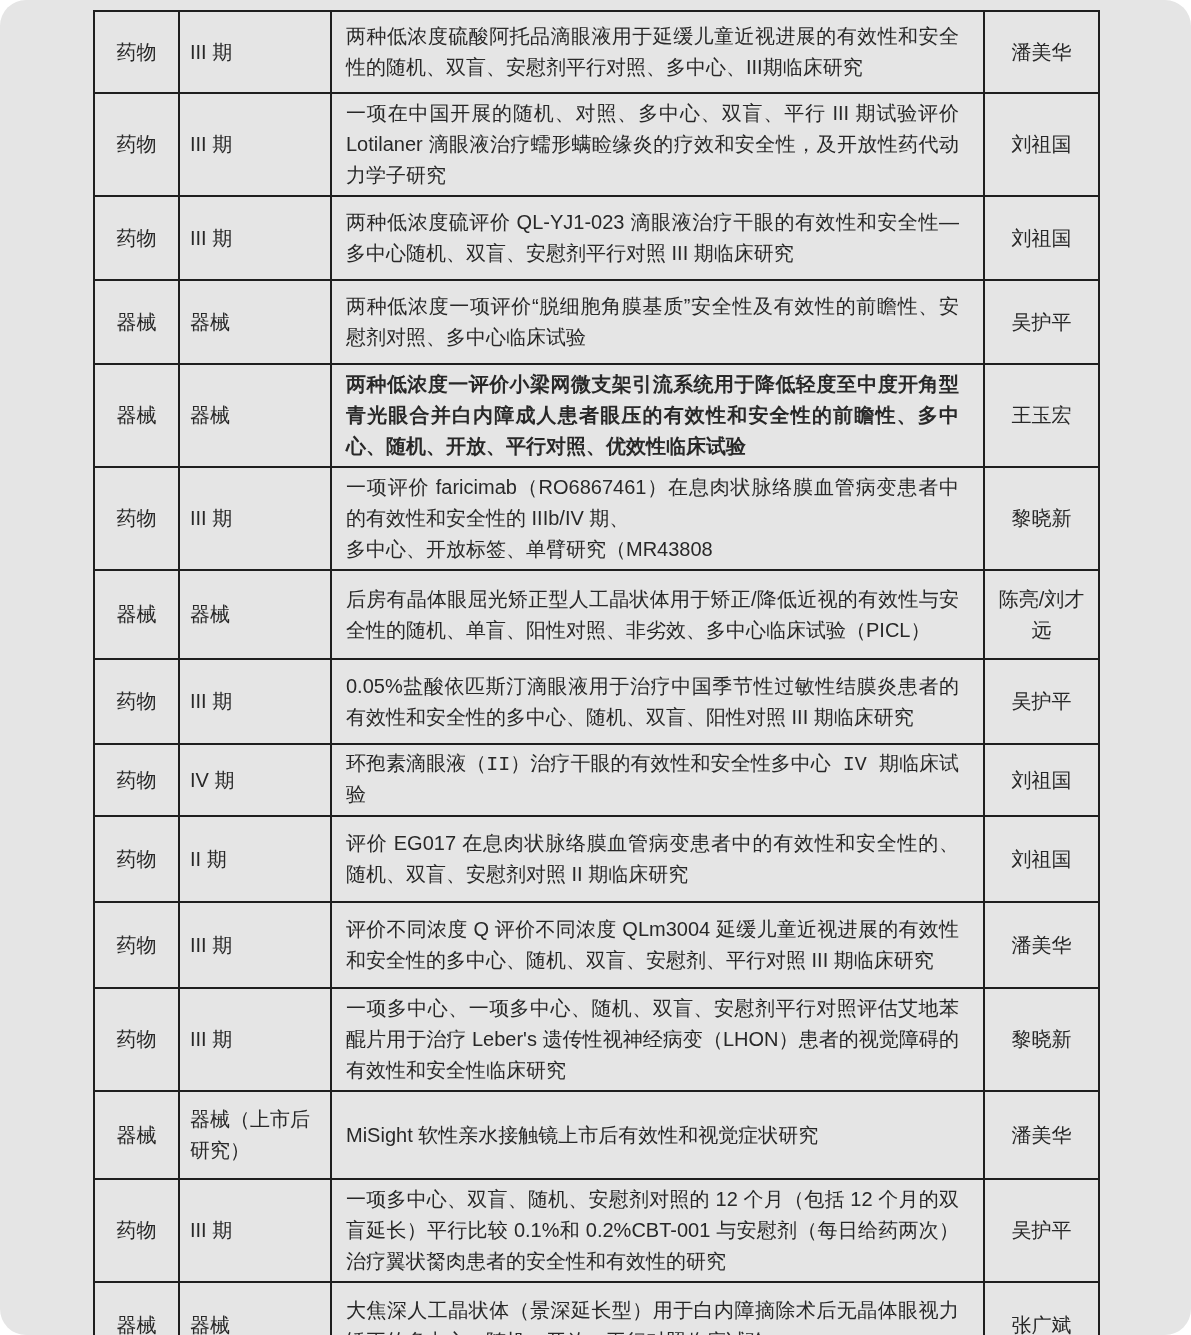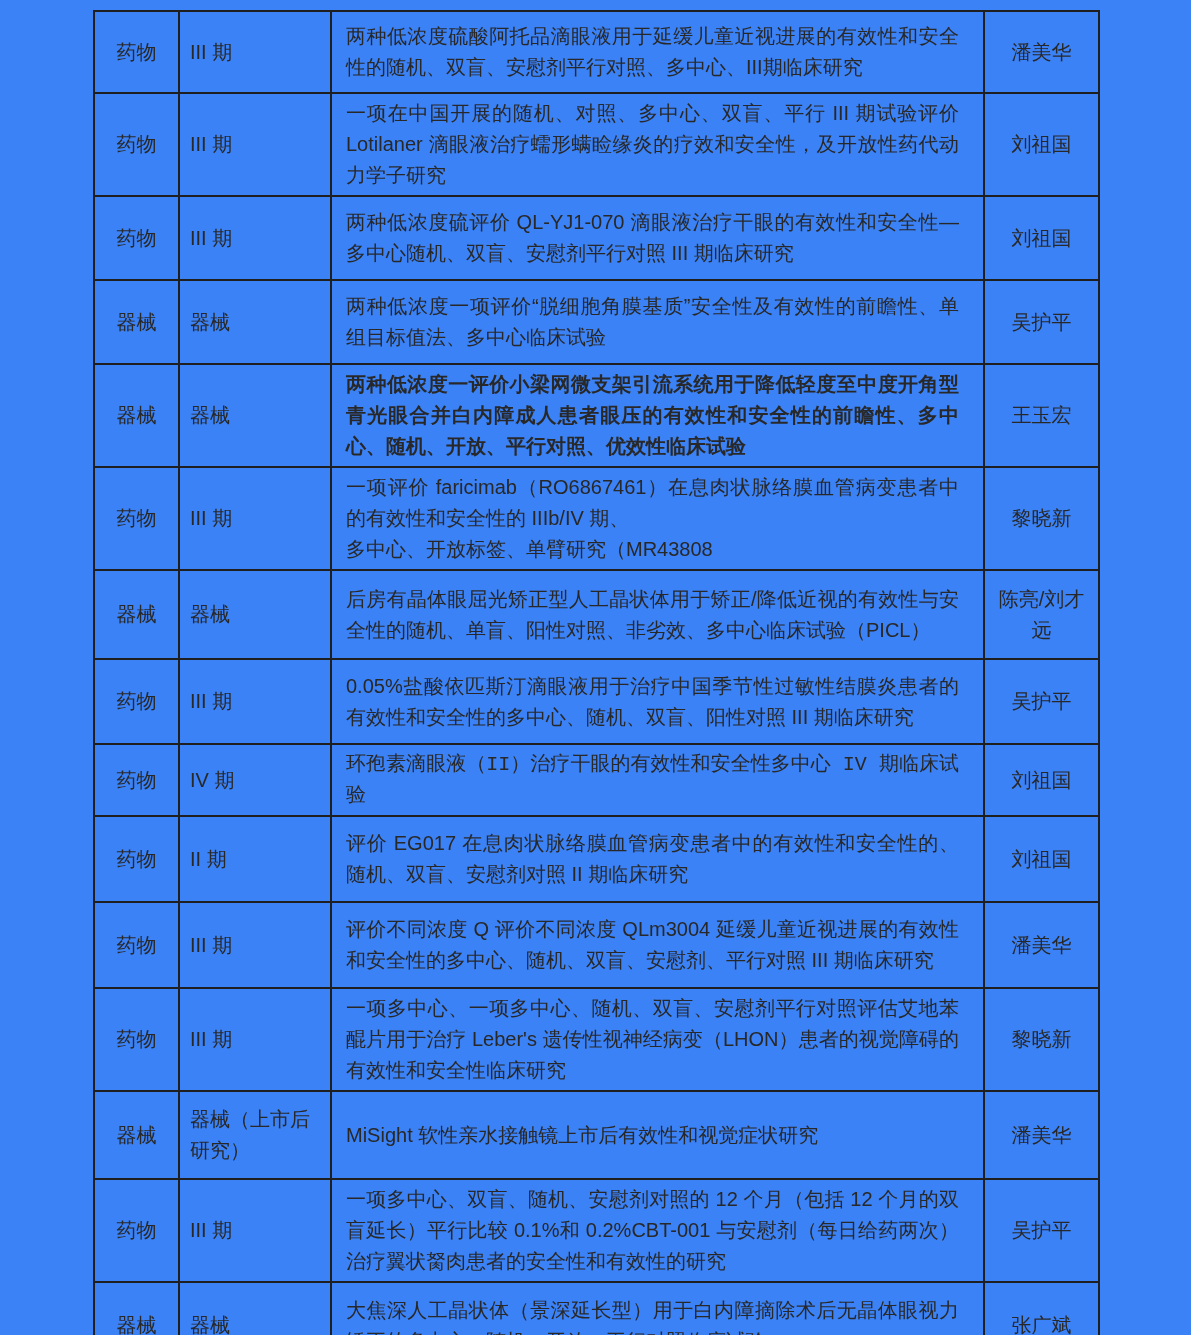--- a/index.html
+++ b/index.html
@@ -54,21 +54,21 @@
   tr:nth-child(10) { height: 86px; }
   tr:nth-child(11) { height: 86px; }
   tr:nth-child(12) { height: 95px; }
   tr:nth-child(13) { height: 88px; }
   tr:nth-child(14) { height: 93px; }
   tr:nth-child(15) { height: 87px; }
 </style>
 </head>
 <body>
 
-<div class="page" style="background: #3b82f6;">
+<div class="page" style="background: #e5e5e5; border-radius: 26px;">
   <table class="trials">
     <colgroup>
       <col style="width:85px">
       <col style="width:152px">
       <col style="width:653px">
       <col style="width:115px">
     </colgroup>
     <tbody>
         <tr>
           <td class="c-type" style="border-color: rgb(31, 31, 31); color: rgb(40, 40, 40);">药物</td>
@@ -78,27 +78,27 @@
         </tr>
         <tr>
           <td class="c-type" style="border-color: rgb(31, 31, 31); color: rgb(40, 40, 40);">药物</td>
           <td class="c-phase" style="border-color: rgb(31, 31, 31); color: rgb(40, 40, 40);">III 期</td>
           <td class="c-title" style="border-color: rgb(31, 31, 31); color: rgb(40, 40, 40);">一项在中国开展的随机、对照、多中心、双盲、平行 III 期试验评价 Lotilaner 滴眼液治疗蠕形螨睑缘炎的疗效和安全性，及开放性药代动力学子研究</td>
           <td class="c-pi" style="border-color: rgb(31, 31, 31); color: rgb(40, 40, 40);">刘祖国</td>
         </tr>
         <tr>
           <td class="c-type" style="border-color: rgb(31, 31, 31); color: rgb(40, 40, 40);">药物</td>
           <td class="c-phase" style="border-color: rgb(31, 31, 31); color: rgb(40, 40, 40);">III 期</td>
-          <td class="c-title" style="border-color: rgb(31, 31, 31); color: rgb(40, 40, 40);">两种低浓度硫评价 QL-YJ1-070 滴眼液治疗干眼的有效性和安全性—多中心随机、双盲、安慰剂平行对照 III 期临床研究</td>
+          <td class="c-title" style="border-color: rgb(31, 31, 31); color: rgb(40, 40, 40);">两种低浓度硫评价 QL-YJ1-023 滴眼液治疗干眼的有效性和安全性—多中心随机、双盲、安慰剂平行对照 III 期临床研究</td>
           <td class="c-pi" style="border-color: rgb(31, 31, 31); color: rgb(40, 40, 40);">刘祖国</td>
         </tr>
         <tr>
           <td class="c-type" style="border-color: rgb(31, 31, 31); color: rgb(40, 40, 40);">器械</td>
           <td class="c-phase" style="border-color: rgb(31, 31, 31); color: rgb(40, 40, 40);">器械</td>
-          <td class="c-title" style="border-color: rgb(31, 31, 31); color: rgb(40, 40, 40);">两种低浓度一项评价“脱细胞角膜基质”安全性及有效性的前瞻性、单组目标值法、多中心临床试验</td>
+          <td class="c-title" style="border-color: rgb(31, 31, 31); color: rgb(40, 40, 40);">两种低浓度一项评价“脱细胞角膜基质”安全性及有效性的前瞻性、安慰剂对照、多中心临床试验</td>
           <td class="c-pi" style="border-color: rgb(31, 31, 31); color: rgb(40, 40, 40);">吴护平</td>
         </tr>
         <tr>
           <td class="c-type" style="border-color: rgb(31, 31, 31); color: rgb(40, 40, 40);">器械</td>
           <td class="c-phase" style="border-color: rgb(31, 31, 31); color: rgb(40, 40, 40);">器械</td>
           <td class="c-title" style="border-color: rgb(31, 31, 31); color: rgb(40, 40, 40); font-weight: bold;">两种低浓度一评价小梁网微支架引流系统用于降低轻度至中度开角型青光眼合并白内障成人患者眼压的有效性和安全性的前瞻性、多中心、随机、开放、平行对照、优效性临床试验</td>
           <td class="c-pi" style="border-color: rgb(31, 31, 31); color: rgb(40, 40, 40); font-family: Liberation Serif, serif;">王玉宏</td>
         </tr>
         <tr>
           <td class="c-type" style="border-color: rgb(31, 31, 31); color: rgb(40, 40, 40);">药物</td>

